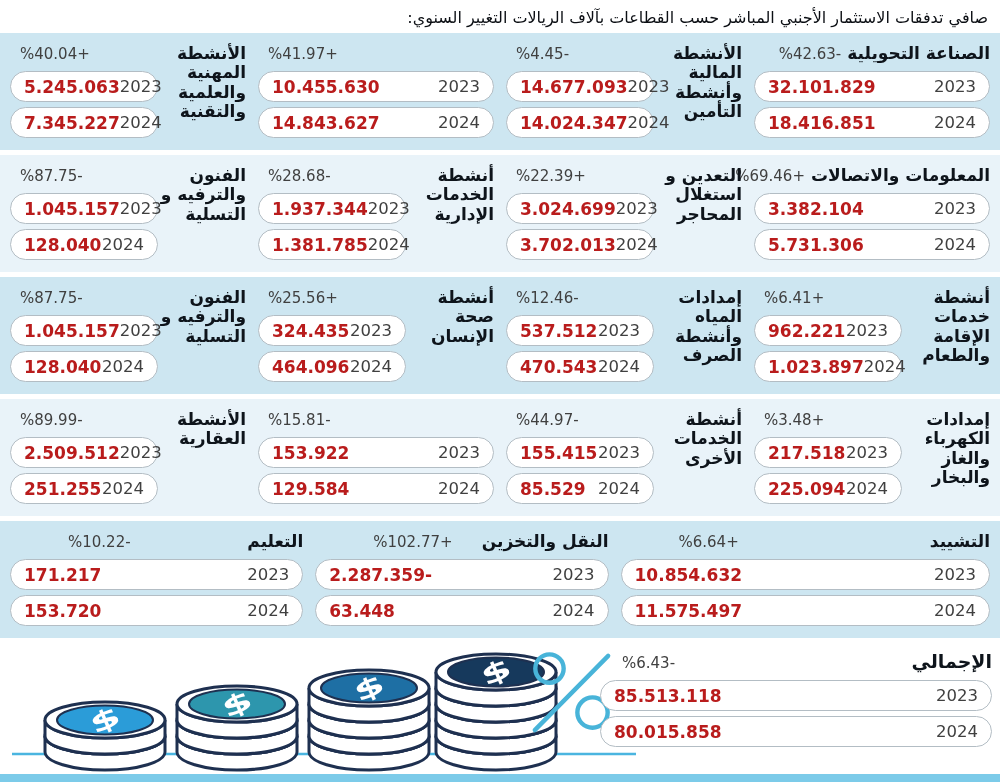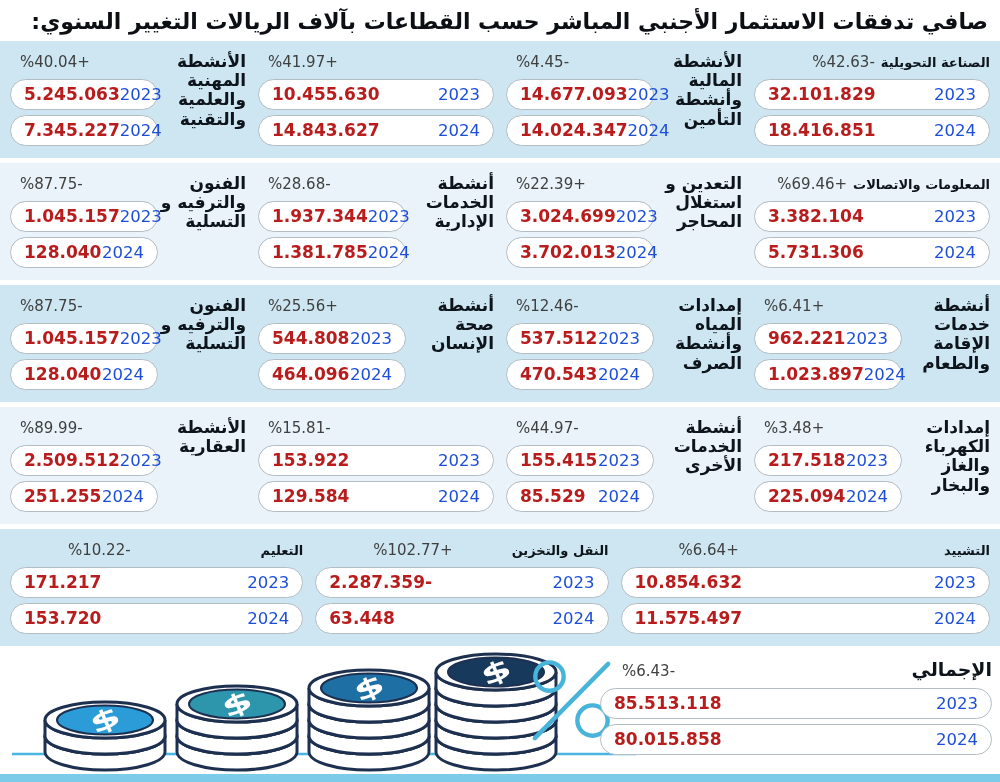--- a/index.html
+++ b/index.html
@@ -9,22 +9,22 @@
     height: 782px;
     background: #ffffff;
     font-family: "DejaVu Sans", sans-serif;
     overflow: hidden;
   }
   .page { width: 1000px; height: 782px; display: flex; flex-direction: column; }
 
   .title-bar { padding: 8px 12px 5px; flex: none; }
   .title-bar h1 {
     margin: 0;
-    font-size: 22px;
-    font-weight: 700;
+    font-size: 16px;
+    font-weight: 400;
     direction: rtl;
     text-align: right;
     color: #0c0f14;
     line-height: 1.25;
   }
 
   .band {
     flex: none;
     margin: 0 0 5px;
     padding: 11px 10px 12px;
@@ -43,21 +43,21 @@
     font-weight: bold;
     font-size: 17px;
     line-height: 1.14;
     color: #0e141b;
     text-align: right;
   }
   .s-content { flex: 1; min-width: 0; }
 
   .sector.top, .sector.wide { display: block; }
   .s-head { display: flex; direction: rtl; align-items: baseline; gap: 6px; margin-bottom: 1px; }
-  .s-head .s-label { white-space: nowrap; font-size: 13px; }
+  .s-head .s-label { white-space: nowrap; font-size: 17px; }
   .sector.wide .s-head { justify-content: space-between; }
 
   .s-pct {
     direction: ltr;
     text-align: left;
     color: #404040;
     font-size: 15px;
     padding: 1px 0 3px 10px;
     white-space: nowrap;
   }
@@ -70,21 +70,21 @@
     justify-content: space-between;
     align-items: center;
     background: #ffffff;
     border: 1px solid #b3bdc4;
     border-radius: 16px;
     height: 31px;
     padding: 0 13px;
     margin-top: 5px;
   }
   .val  { font-weight: bold; font-size: 17px; color: #b91c1c; white-space: nowrap; }
-  .year { font-size: 16.5px; color: #1d4ed8; white-space: nowrap; }
+  .year { font-size: 16.5px; color: #404040; white-space: nowrap; }
 
   .bottom-section { position: relative; flex: 1; }
   .sector.total {
     position: absolute;
     top: 8px;
     right: 8px;
     width: 392px;
   }
   .sector.total .s-label { font-size: 19px; }
   .pct-icon { position: absolute; left: 527px; top: 6px; width: 88px; height: 88px; }
@@ -251,21 +251,21 @@
         <span class="val">470.543</span>
         <span class="year">2024</span>
       </div>
     </div>
   </div>
       <div class="sector side">
     <div class="s-label">أنشطة صحة الإنسان</div>
     <div class="s-content">
       <div class="s-pct">%25.56+</div>
       <div class="pill">
-        <span class="val">544.808</span>
+        <span class="val">324.435</span>
         <span class="year">2023</span>
       </div>
       <div class="pill">
         <span class="val">464.096</span>
         <span class="year">2024</span>
       </div>
     </div>
   </div>
       <div class="sector side">
     <div class="s-label">الفنون والترفيه و التسلية</div>

